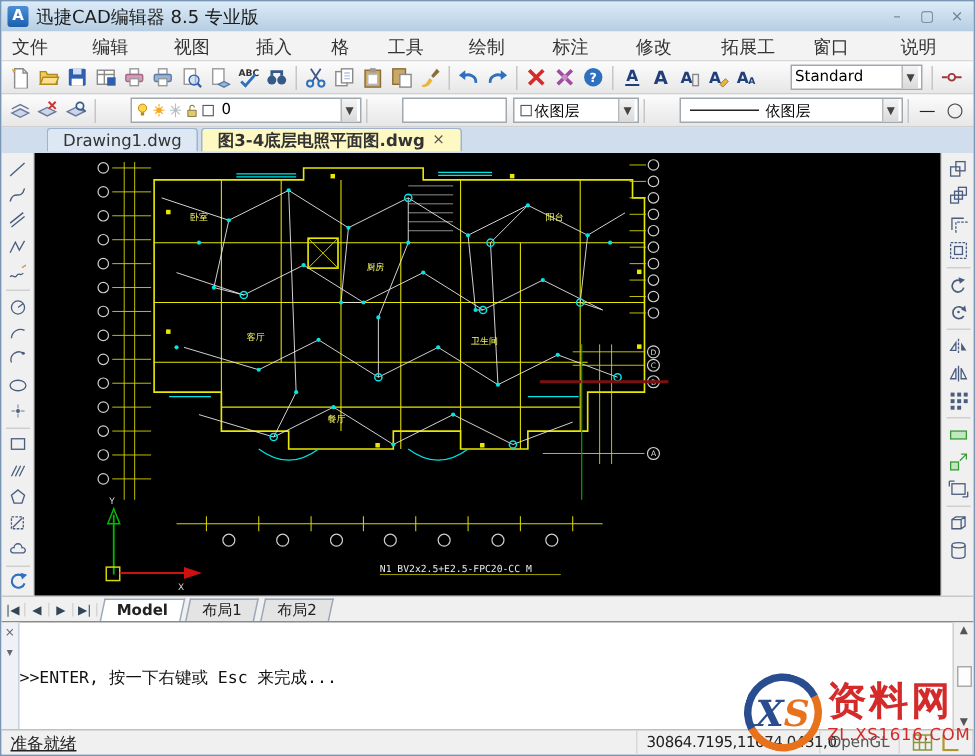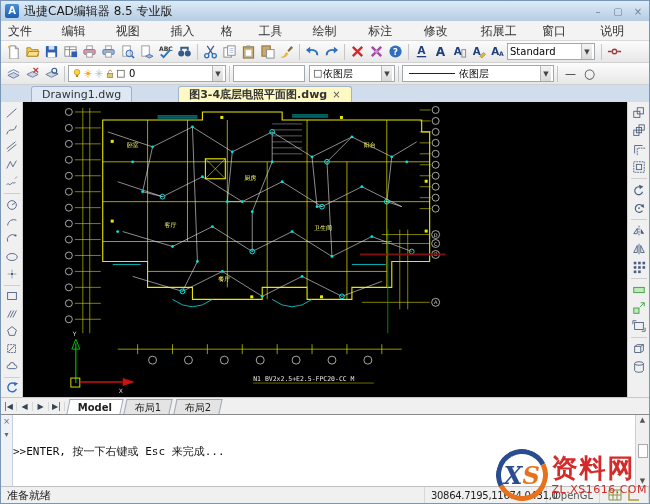--- a/index.html
+++ b/index.html
@@ -14,27 +14,27 @@
 
   
   .menubar { height:20px; background:#f3f3f3; border-bottom:1px solid #d9d9d9; display:flex; font-size:12px; color:#333; flex:0 0 auto; }
   .menubar span { padding:2px 7px; cursor:default; }
 
   
   .tbar { height:22px; background:linear-gradient(#fcfcfc,#e7e7e7); border-bottom:1px solid #d0d0d0; display:flex; align-items:center; padding:0 3px; flex:0 0 auto; }
   .ti { width:19px; height:18px; display:inline-flex; align-items:center; justify-content:center; border-radius:2px; }
   .ti svg { width:15px; height:15px; }
   .sep { width:1px; height:16px; background:#c6c6c6; margin:0 3px; }
-  .combo { background:#fff; border:1px solid #a0a8b0; height:17px; display:flex; align-items:center; font-size:10px; padding:0 2px; position:relative; }
+  .combo { background:#fff; border:1px solid #a0a8b0; height:17px; display:flex; align-items:center; font-size:10px; padding:0 2px; position:relative;margin-left:20px; }
   .combo .arrow { margin-left:auto; width:11px; height:100%; background:linear-gradient(#f4f4f4,#dadada); border-left:1px solid #b8b8b8; display:flex; align-items:center; justify-content:center; font-size:7px; color:#444; }
   .mi { display:inline-flex; width:11px; justify-content:center; }
   .mi svg { width:10px; height:11px; }
 
   
-  .doctabs { height:17px; background:#cfdded; display:flex; align-items:center; padding-left:30px; flex:0 0 auto;gap:44px; }
+  .doctabs { height:17px; background:#cfdded; display:flex; align-items:flex-start; padding-left:30px; flex:0 0 auto; }
   .dtab { font-size:11px; padding:1px 10px 1px 10px; color:#333; border:1px solid #9fb4cc; border-bottom:none; border-radius:3px 3px 0 0; background:#dde8f4; margin-right:2px; display:flex; align-items:center; gap:5px; height:16px; }
   .dtab.active { background:#fef9c3; font-weight:bold; }
   .dtab .x { color:#555; font-size:10px; font-weight:normal; }
 
   
   .main { flex:1 1 auto; display:flex; min-height:0; }
   .vbar { width:22px; background:#f0f0f0; display:flex; flex-direction:column; align-items:center; padding-top:2px; }
   .vbar.left { border-right:1px solid #d0d0d0; }
   .vbar.right { border-left:1px solid #d0d0d0; }
   .vti { width:19px; height:18px; display:flex; align-items:center; justify-content:center; color:#4a5d7e; }
@@ -784,21 +784,21 @@
       
     </div>
     <div class="cmdscroll">
       <span>▲</span>
       <span class="thumb"></span>
       <span>▼</span>
     </div>
   </div>
 
   <div class="status">
-    <div class="spanel" style="width:456px;">
+    <div class="spanel" style="width:456px;text-decoration:underline;">
         <span>准备就绪</span>
       </div>
     <div class="spanel coords" style="width:122px;">
         <span>30864.7195,11674.0431,0</span>
       </div>
     <div class="spanel">
         <span style="font-size:10px;color:#555;">OpenGL</span>
       </div>
     <div class="spanel grow">
       <svg class="sicon" viewBox="0 0 14 12">

